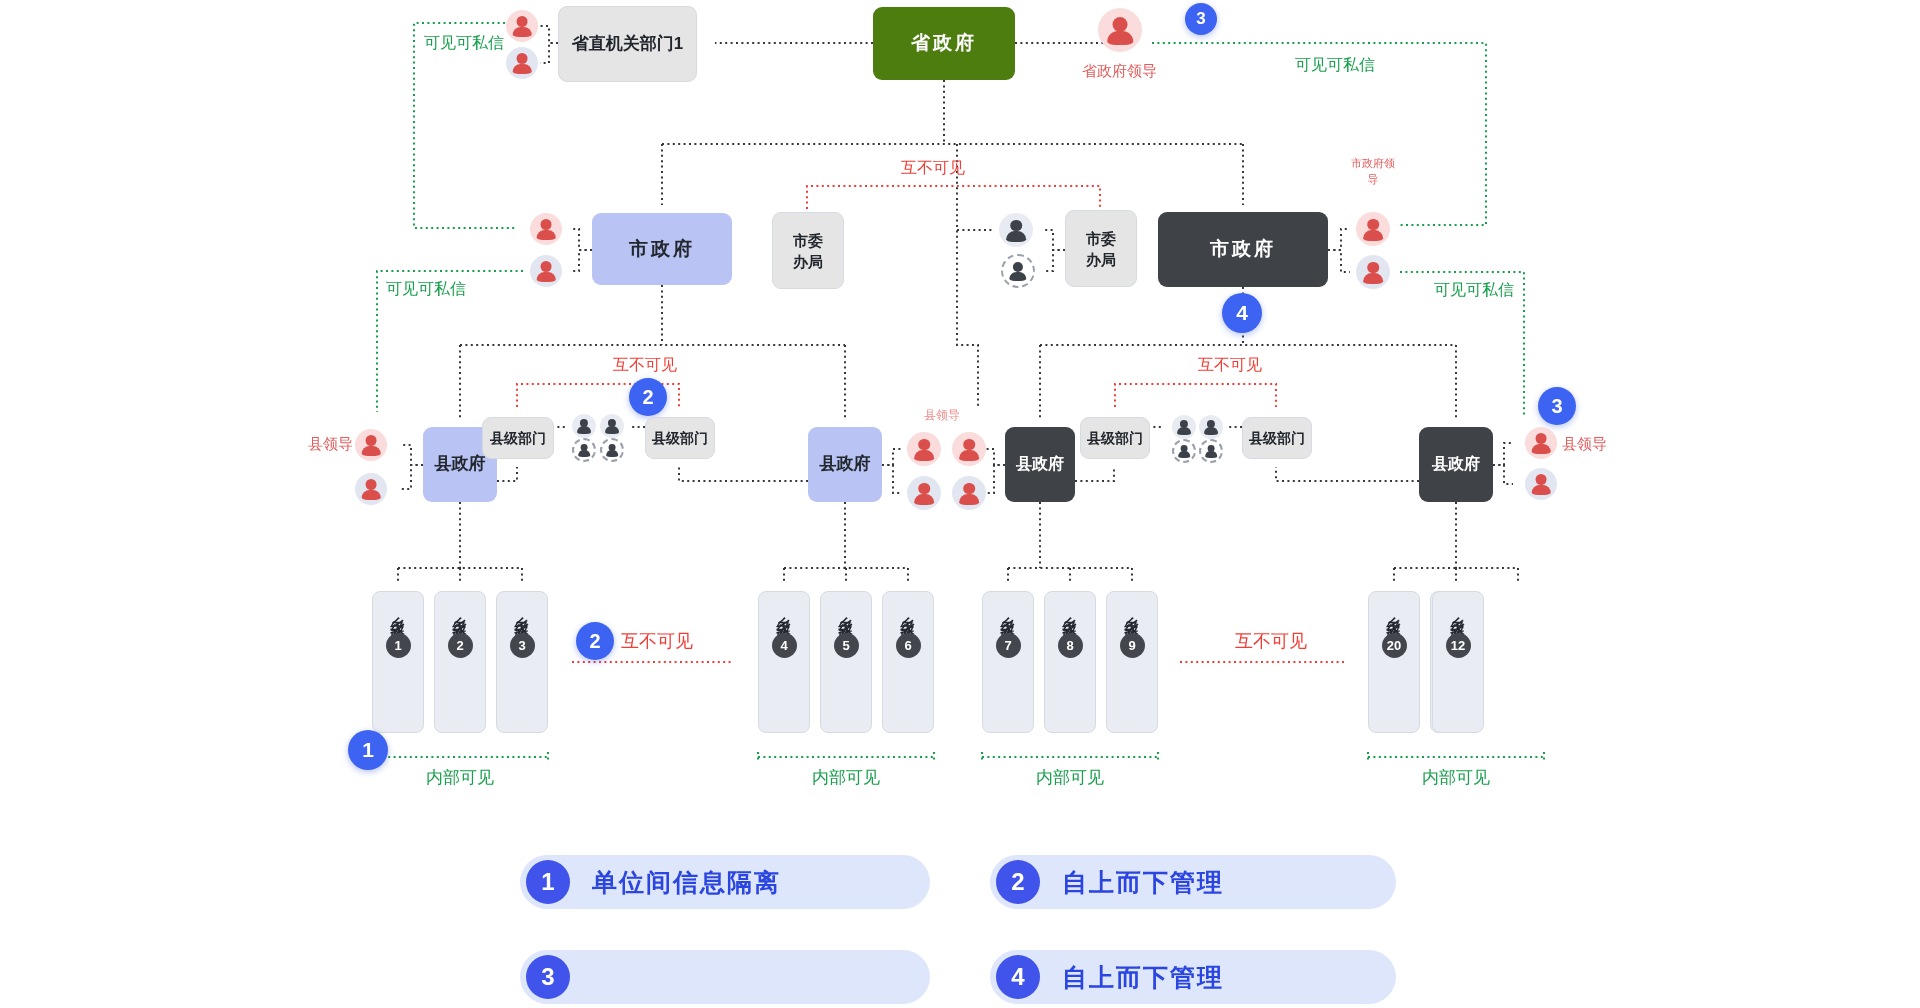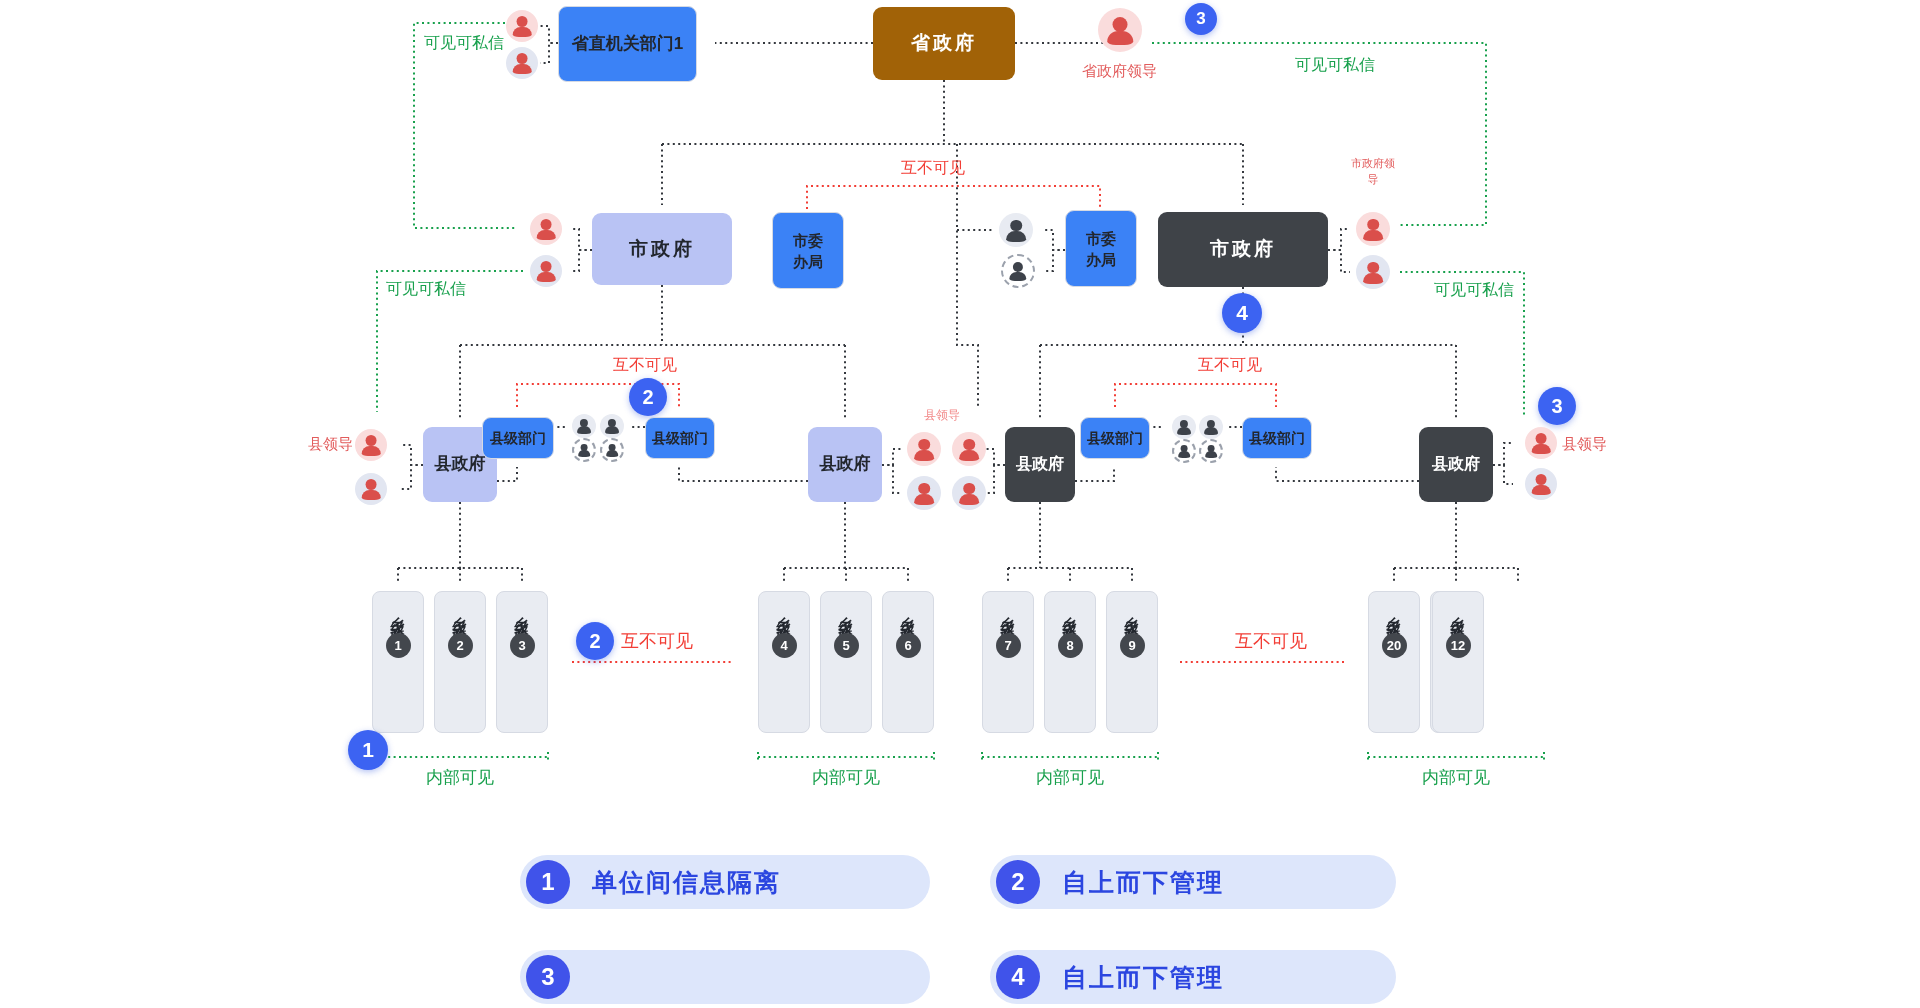--- a/index.html
+++ b/index.html
@@ -6,22 +6,22 @@
   body{width:1920px;height:1008px;background:#fff;position:relative;overflow:hidden;
        font-family:"Liberation Sans","DejaVu Sans",sans-serif}
   .stage{position:absolute;inset:0}
   svg.wires{position:absolute;left:0;top:0}
   svg.wires path{fill:none;stroke-width:2;stroke-dasharray:2 3.4}
   .lb{stroke:#34383e}.lg{stroke:#17a04c}.lr{stroke:#f23d35}
   .lgb{stroke:#17a04c;stroke-width:1.6;stroke-dasharray:2 3}
 
   .box{position:absolute;display:flex;align-items:center;justify-content:center;
        border-radius:9px;font-weight:bold;color:#22262d;text-align:center;line-height:1.3}
-  .box.gray{background:#3b82f6;border:1.5px solid #d6dae3}
-  .box.blue{background:#a16207;color:#fff}
+  .box.gray{background:#e5e5e5;border:1.5px solid #d6dae3}
+  .box.blue{background:#4d7c0f;color:#fff}
   .box.purple{background:#b9c3f4}
   .box.dark{background:#3f4348;color:#fff}
   .wrap{width:34px;line-height:1.4}
 
   .tbox{position:absolute;width:52px;height:142px;background:#e9ecf2;border:1.5px solid #d6dae3;
         border-radius:8px;display:flex;flex-direction:column;align-items:center;justify-content:flex-start;padding-top:12px;box-sizing:border-box}
   .tbox .vt{writing-mode:vertical-rl;font-size:14px;font-weight:bold;letter-spacing:6px;color:#23272e}
   .tbox .num{width:25px;height:25px;border-radius:50%;background:#43474d;color:#fff;font-size:13px;
         font-weight:bold;display:flex;align-items:center;justify-content:center;margin-top:5px;flex:none}
 

